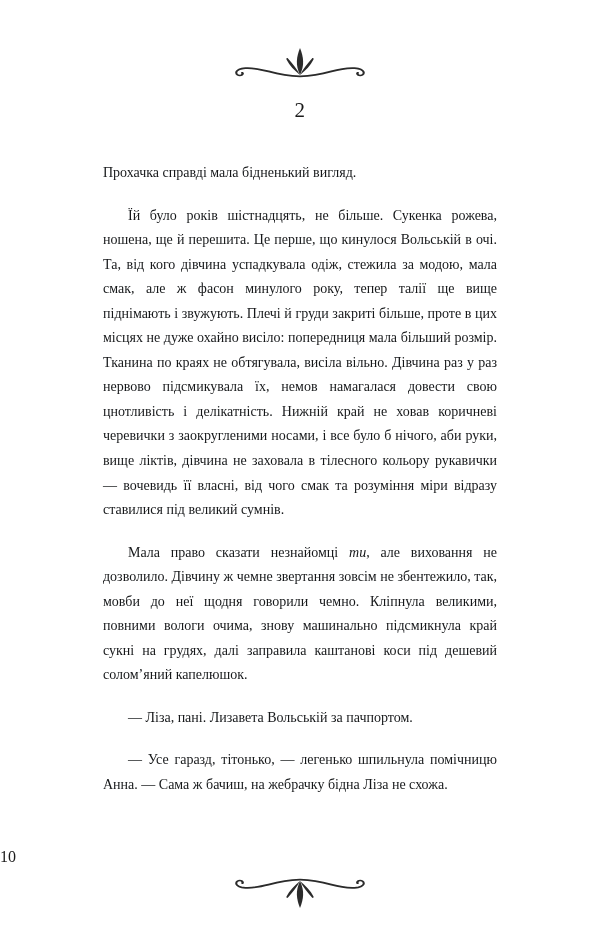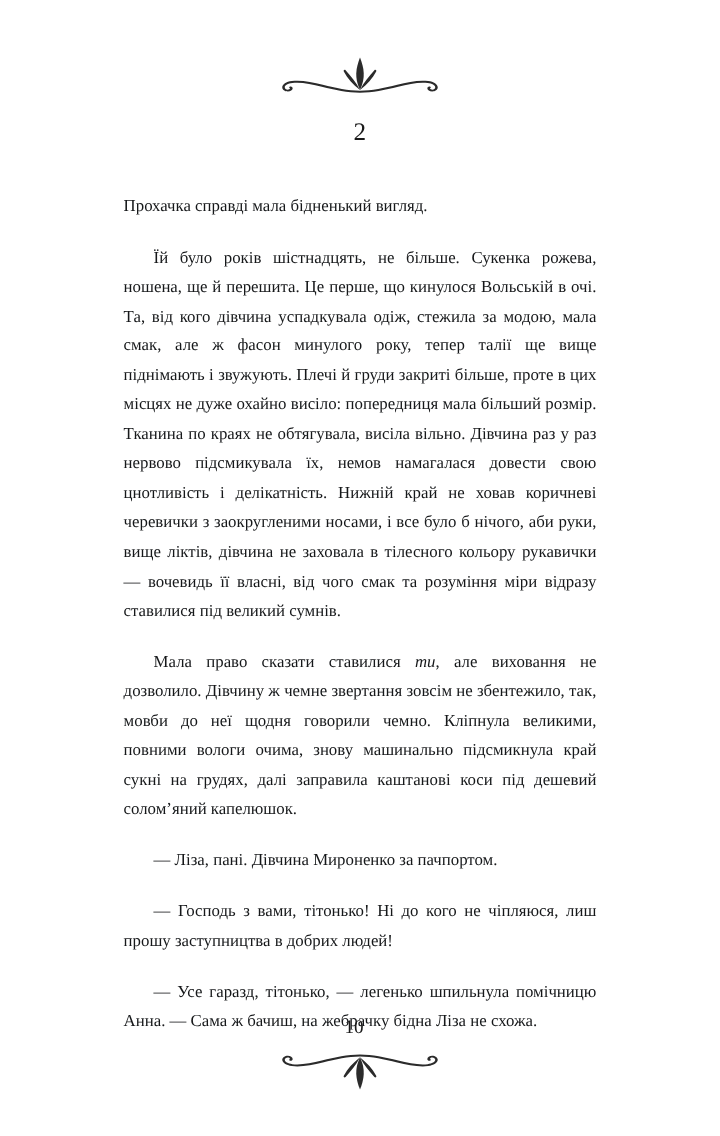--- a/index.html
+++ b/index.html
@@ -76,21 +76,21 @@
   em {
     font-style: italic;
   }
 
   
   .page-number {
     position: absolute;
     top: 846px;
     left: 0;
     width: 590px;
-    text-align: center;
+    text-align: left;
     font-size: 16px;
     line-height: 22px;
     color: #1a1a1a;
   }
 </style>
 </head>
 <body>
 
 <div class="page">
 
@@ -104,23 +104,22 @@
         <path d="M80 31.6 C90 31.6 100 29.2 111 26.6 C120 24.5 129 22.6 136.8 23.6 C141.5 24.2 144.8 26.4 144.8 28.8 C144.8 30.9 142.6 32.3 140.2 32.3 C137.9 32.3 136.1 31.1 136.1 29.6 C136.1 28.7 136.8 28.0 137.8 28.0 C138.5 28.0 139.0 28.4 139.0 28.9 C139.0 29.3 138.7 29.6 138.3 29.6 C138.7 30.4 139.4 30.8 140.2 30.8 C141.6 30.8 142.7 30.0 142.7 28.8 C142.7 27.1 140.0 25.6 136.4 25.2 C129.2 24.3 120.7 26.1 111.8 28.2 C100.6 30.8 90.4 33.2 80 33.2 Z"></path>
       </g>
     </svg>
   </div>
 
   <div class="chapter-number">2</div>
 
   <div class="text-block">
     <p class="para">Прохачка справді мала бідненький вигляд.</p>
     <p class="para indent">Їй було років шістнадцять, не більше. Сукенка рожева, ношена, ще й перешита. Це перше, що кинулося Вольській в очі. Та, від кого дівчина успадкувала одіж, стежила за модою, мала смак, але ж фасон минулого року, тепер талії ще вище піднімають і звужують. Плечі й груди закриті більше, проте в цих місцях не дуже охайно висіло: попередниця мала більший розмір. Тканина по краях не обтягувала, висіла вільно. Дівчина раз у раз нервово підсмикувала їх, немов намагалася довести свою цнотливість і делікатність. Нижній край не ховав коричневі черевички з заокругленими носами, і все було б нічого, аби руки, вище ліктів, дівчина не заховала в тілесного кольору рукавички — вочевидь її власні, від чого смак та розуміння міри відразу ставилися під великий сумнів.</p>
-    <p class="para indent"><span>Мала право сказати ставилися </span><em>ти</em><span>, але виховання не дозволило. Дівчину ж чемне звертання зовсім не збентежило, так, мовби до неї щодня говорили чемно. Кліпнула великими, повними вологи очима, знову машинально підсмикнула край сукні на грудях, далі заправила каштанові коси під дешевий солом’яний капелюшок.</span></p>
-    <p class="para indent">— Ліза, пані. Дівчина Мироненко за пачпортом.</p>
-    <p class="para indent">— Господь з вами, тітонько! Ні до кого не чіпляюся, лиш прошу заступництва в добрих людей!</p>
+    <p class="para indent"><span>Мала право сказати незнайомці </span><em>ти</em><span>, але виховання не дозволило. Дівчину ж чемне звертання зовсім не збентежило, так, мовби до неї щодня говорили чемно. Кліпнула великими, повними вологи очима, знову машинально підсмикнула край сукні на грудях, далі заправила каштанові коси під дешевий солом’яний капелюшок.</span></p>
+    <p class="para indent">— Ліза, пані. Лизавета Вольській за пачпортом.</p>
     <p class="para indent">— Усе гаразд, тітонько, — легенько шпильнула помічницю Анна. — Сама ж бачиш, на жебрачку бідна Ліза не схожа.</p>
   </div>
 
   <div class="page-number">10</div>
 
   <div class="ornament ornament-bottom">
     <svg width="160" height="44" viewBox="0 0 160 44">
       <g fill="#2b2b2b">
         <path d="M80 4 C76.5 13 75.2 21 80 31 C84.8 21 83.5 13 80 4 Z"></path>
         <path d="M80 31 C74 26 69.5 21.5 66.5 15.5 C66 14.4 67.2 13.6 68 14.5 C72.2 19.2 77 24.8 80 31 Z"></path>

